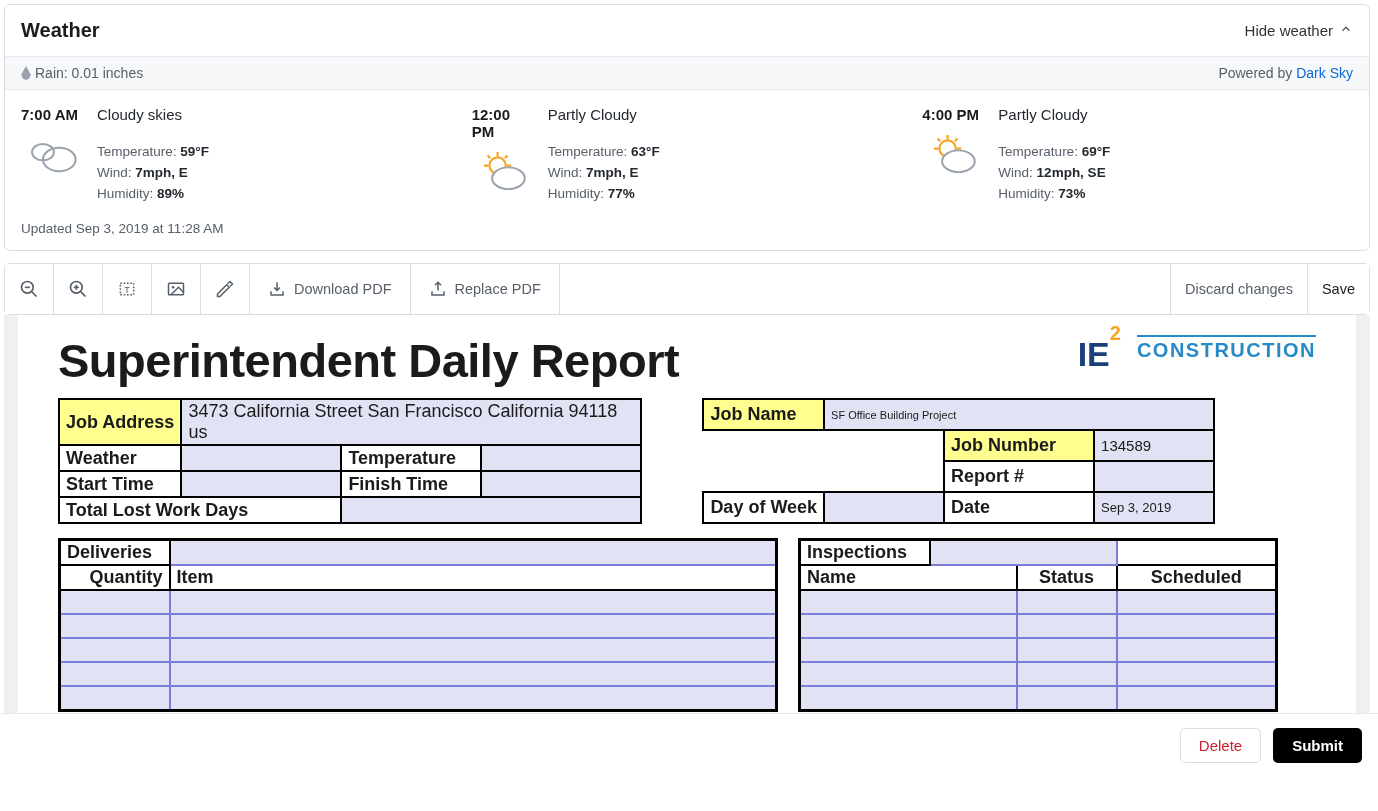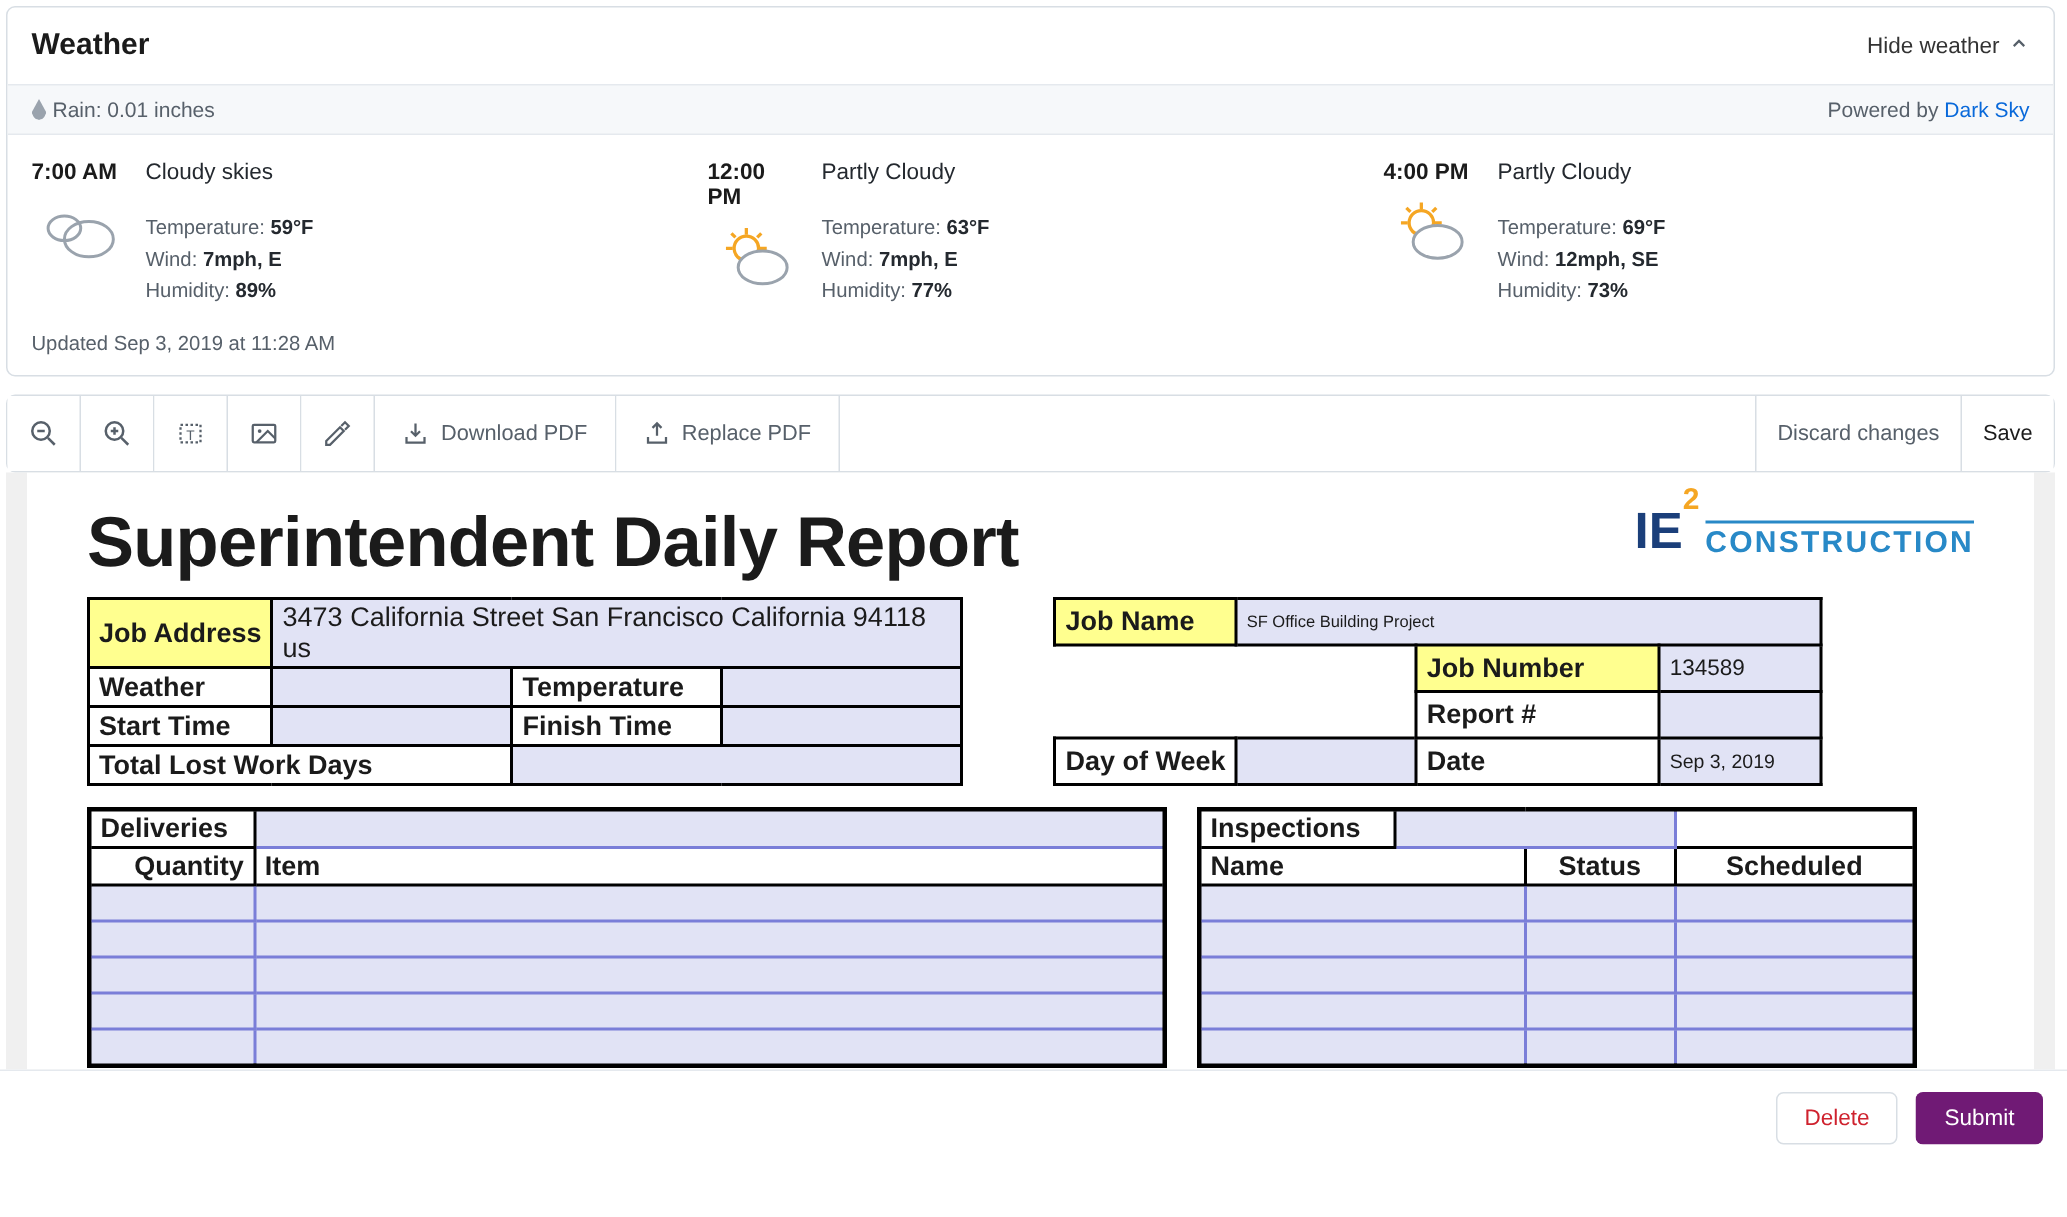--- a/index.html
+++ b/index.html
@@ -25,21 +25,21 @@
 .tbtn { display: flex; align-items: center; justify-content: center; padding: 0 14px; border-right: 1px solid #d8dee4; color: #57606a; font-size: 14.5px; gap: 8px; cursor: pointer; background: #fff; border-top: none; border-bottom: none; border-left: none; }
 .tbtn svg { display: block; }
 .tbtn.wide { padding: 0 18px; }
 .tool-spacer { flex: 1; }
 .tbtn.noborder { border-right: none; }
 .tbtn.save { font-weight: 400; color: #1b1b1b; }
 
 .doc-wrap { margin: 0 8px 0 4px; background: #f0f0f0; padding: 0 14px 0 14px; height: 398px; overflow: hidden; }
 .page { background: #fff; padding: 14px 40px 0 40px; height: 100%; position: relative; }
 .doc-title { font-family: Arial, sans-serif; font-size: 47px; font-weight: 700; letter-spacing: -0.5px; margin: 4px 0 10px 0; }
-.logo { position: absolute; top: 20px; right: 40px; display: flex; align-items: flex-end; gap: 4px; }
+.logo { position: absolute; top: 20px; right: 40px; display: flex; gap: 16px; }
 .logo .ie2 { font-size: 34px; font-weight: 800; color: #1b3f7a; font-family: Arial, sans-serif; position: relative; }
 .logo .ie2 sup { color: #f5a623; font-size: 20px; position: relative; top: -14px; }
 .logo .constr { font-size: 20px; font-weight: 800; color: #2889c7; letter-spacing: 1.5px; font-family: Arial, sans-serif; border-top: 2px solid #2889c7; padding-top: 2px; }
 
 .form-row { display: flex; gap: 60px; }
 table.form { border-collapse: collapse; font-family: Arial, sans-serif; }
 table.form td { border: 2px solid #000; padding: 1px 6px; font-size: 18px; height: 26px; }
 td.lbl { font-weight: 700; white-space: nowrap; }
 td.lbl.hi { background: #ffff8f; }
 td.fld { background: #e1e3f5; border: 2px solid #7a7ed8; }
@@ -47,21 +47,21 @@
 
 .tables-row { display: flex; gap: 20px; margin-top: 14px; }
 table.grid { border-collapse: collapse; font-family: Arial, sans-serif; border: 3px solid #000; }
 table.grid th, table.grid td { border: 2px solid #000; font-size: 18px; font-weight: 700; padding: 1px 6px; }
 table.grid td.cell { background: #e1e3f5; border: 2px solid #7a7ed8; height: 24px; font-weight: 400; }
 table.grid .section-label { text-align: left; }
 
 .bottom-bar { position: relative; display: flex; justify-content: flex-end; align-items: center; gap: 12px; padding: 14px 16px; border-top: 1px solid #e5e9ee; background: #fff; }
 .btn { padding: 8px 18px; border-radius: 5px; font-size: 15px; cursor: pointer; border: 1px solid transparent; font-family: inherit; }
 .btn.delete { background: #fff; border: 1px solid #d8dee4; color: #cf222e; }
-.btn.submit { background: #701a75; color: #fff; font-weight: 400; }
+.btn.submit { background: #000000; color: #fff; font-weight: 700; }
 svg { overflow: visible; }
 </style>
 </head>
 <body>
 
 <div class="card">
   <div class="card-header">
     <div class="card-title">Weather</div>
     <div class="hide-weather">
       <span>Hide weather</span>
@@ -247,21 +247,21 @@
       <table class="form">
         <tbody>
             <tr>
           <td class="lbl hi">Job Name</td>
           <td class="fld val" colspan="3" style="width:390px;font-size:11px;">SF Office Building Project</td>
         </tr>
         <tr>
           <td style="border:none;"></td>
               <td style="border:none;"></td>
           <td class="lbl hi">Job Number</td>
-          <td class="fld val" style="width:108px;font-size:15px;">134589</td>
+          <td class="fld val" style="width:120px;font-size:15px;">134589</td>
         </tr>
         <tr>
           <td style="border:none;"></td>
               <td style="border:none;"></td>
           <td class="lbl">Report #</td>
           <td class="fld"></td>
         </tr>
         <tr>
           <td class="lbl">Day of Week</td>
           <td class="fld" style="width:120px;"></td>

